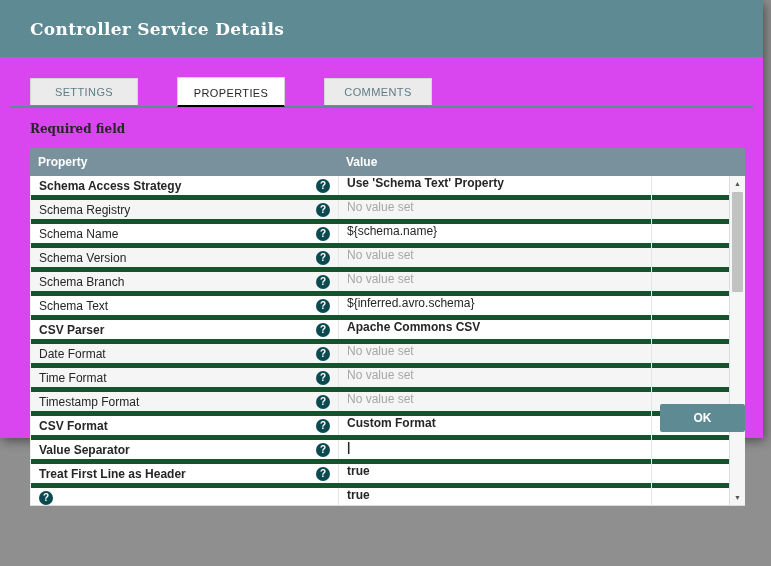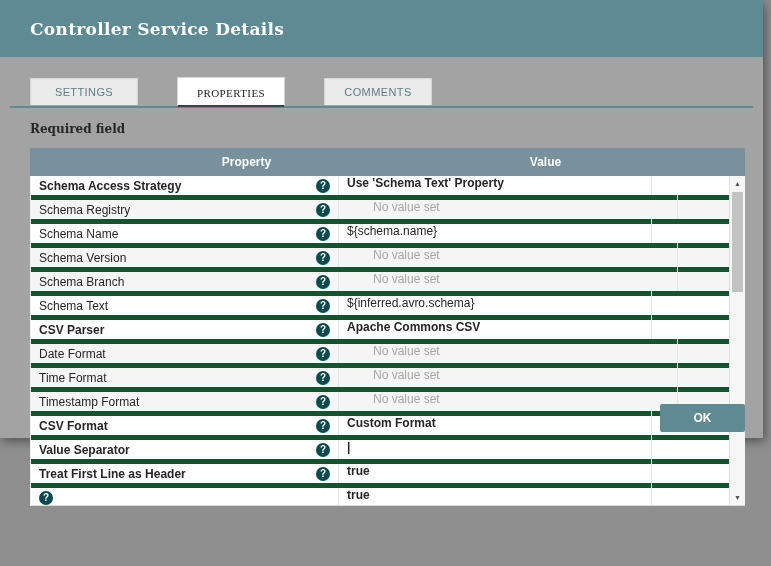--- a/index.html
+++ b/index.html
@@ -5,21 +5,21 @@
   html, body { margin:0; padding:0; }
   body {
     width:771px; height:566px; overflow:hidden;
     background:#949494;
     font-family:"Liberation Sans", sans-serif;
   }
   .page { position:relative; width:771px; height:566px; background:#8f8f8f; }
 
   .dialog {
     position:absolute; top:0; left:0; width:763px; height:438px;
-    background:#a3a3a3; box-shadow:2px 3px 10px rgba(0,0,0,.45);
+    background:#d946ef; box-shadow:2px 3px 10px rgba(0,0,0,.45);
   }
 
   
   .dialog-header {
     height:57px; background:#5e8a93; display:flex; align-items:center;
     padding:0 30px; box-sizing:border-box;
   }
   .dialog-title {
     font-family:"DejaVu Serif", serif; font-weight:bold; font-size:17px;
     color:#ffffff; letter-spacing:.3px;
@@ -32,49 +32,49 @@
     height:30px; border-bottom:2px solid #5e8a93;gap:36px;
   }
   .tab {
     width:108px; height:27px; line-height:27px; text-align:center;
     font-size:11px; letter-spacing:.4px; color:#5f7c85;
     background:#ebebeb; border:1px solid #d6d6d6; border-bottom:none;
     margin-right:3px; cursor:pointer; box-sizing:border-box;
   }
   .tab.active {
     background:#ffffff; color:#262626; height:30px; line-height:30px;
-    margin-bottom:-2px; border-bottom:2px solid #404040;font-family:Liberation Serif, serif;
+    margin-bottom:-2px; border-bottom:2px solid #000000;
   }
 
   .required-field {
     margin:14px 16px 12px 30px; font-size:12px; font-weight:bold;
     color:#262626; font-family:"DejaVu Serif", serif;
   }
 
   
   .property-table { margin-left:30px; width:715px; }
   .pt-header {
     display:flex; align-items:center; height:28px;
-    background:#78919d; color:#ffffff; font-size:12px; font-weight:bold;justify-content:center;
+    background:#78919d; color:#ffffff; font-size:12px; font-weight:bold;
   }
   .pt-header .hcol-prop { width:308px; padding-left:8px; box-sizing:border-box; }
   .pt-header .hcol-val { padding-left:8px; }
 
   .pt-body {
     position:relative; height:330px; overflow:hidden;
     border-bottom:1px solid #dddddd; border-left:1px solid #eeeeee;
     box-sizing:border-box;
   }
   .rows { margin-right:16px; }
   .prow {
     display:flex; align-items:flex-end; height:24px;
     border-bottom:5px solid #14532d; font-size:12px; color:#262626;
     background:#ffffff; box-sizing:border-box;
   }
-  .prow.unset { background:#f5f5f5;gap:26px; }
+  .prow.unset { background:#f5f5f5; }
   .prow.unset .pvalue { color:#a6a6a6; }
   .prow.modified .pname, .prow.modified .pvalue { font-weight:bold; }
 
   .pcell-prop {
     width:308px; height:100%; box-sizing:border-box; padding:0 8px;
     display:flex; align-items:center; justify-content:space-between;
     border-right:1px solid #e6e6e6; flex:none;
   }
   .pcell-val {
     width:313px; height:100%; box-sizing:border-box; padding:12px 8px;

